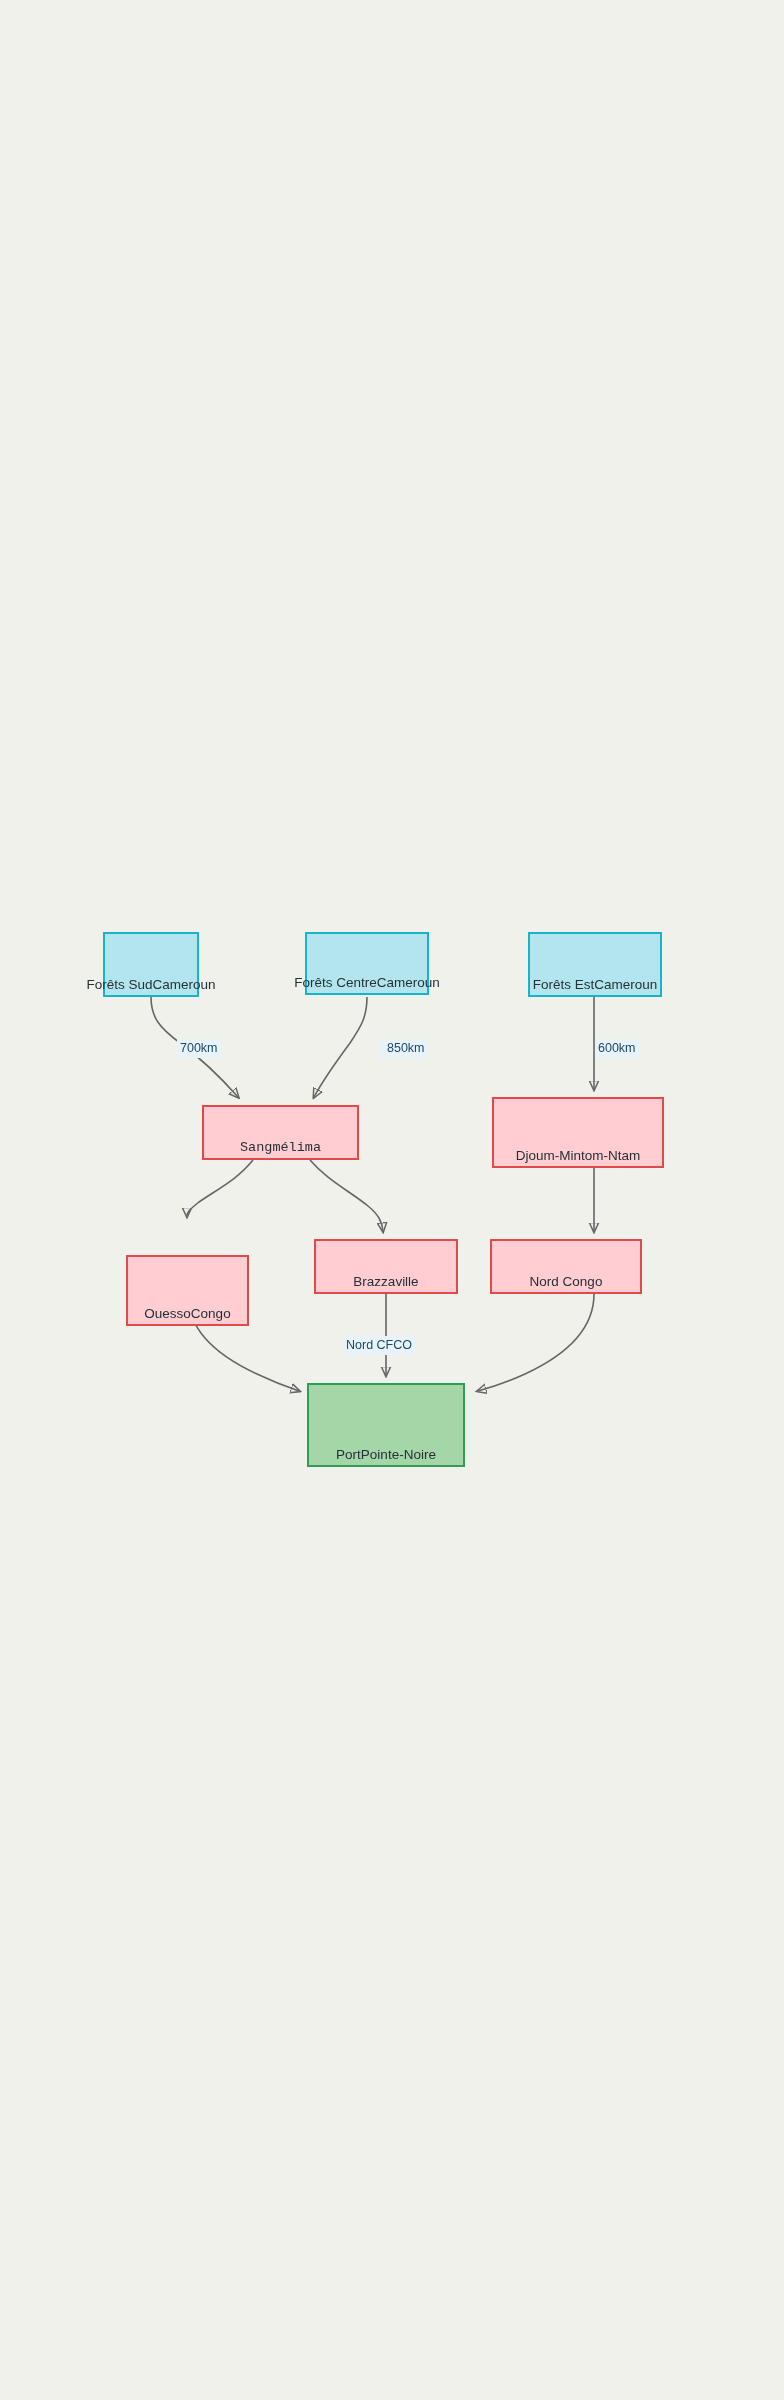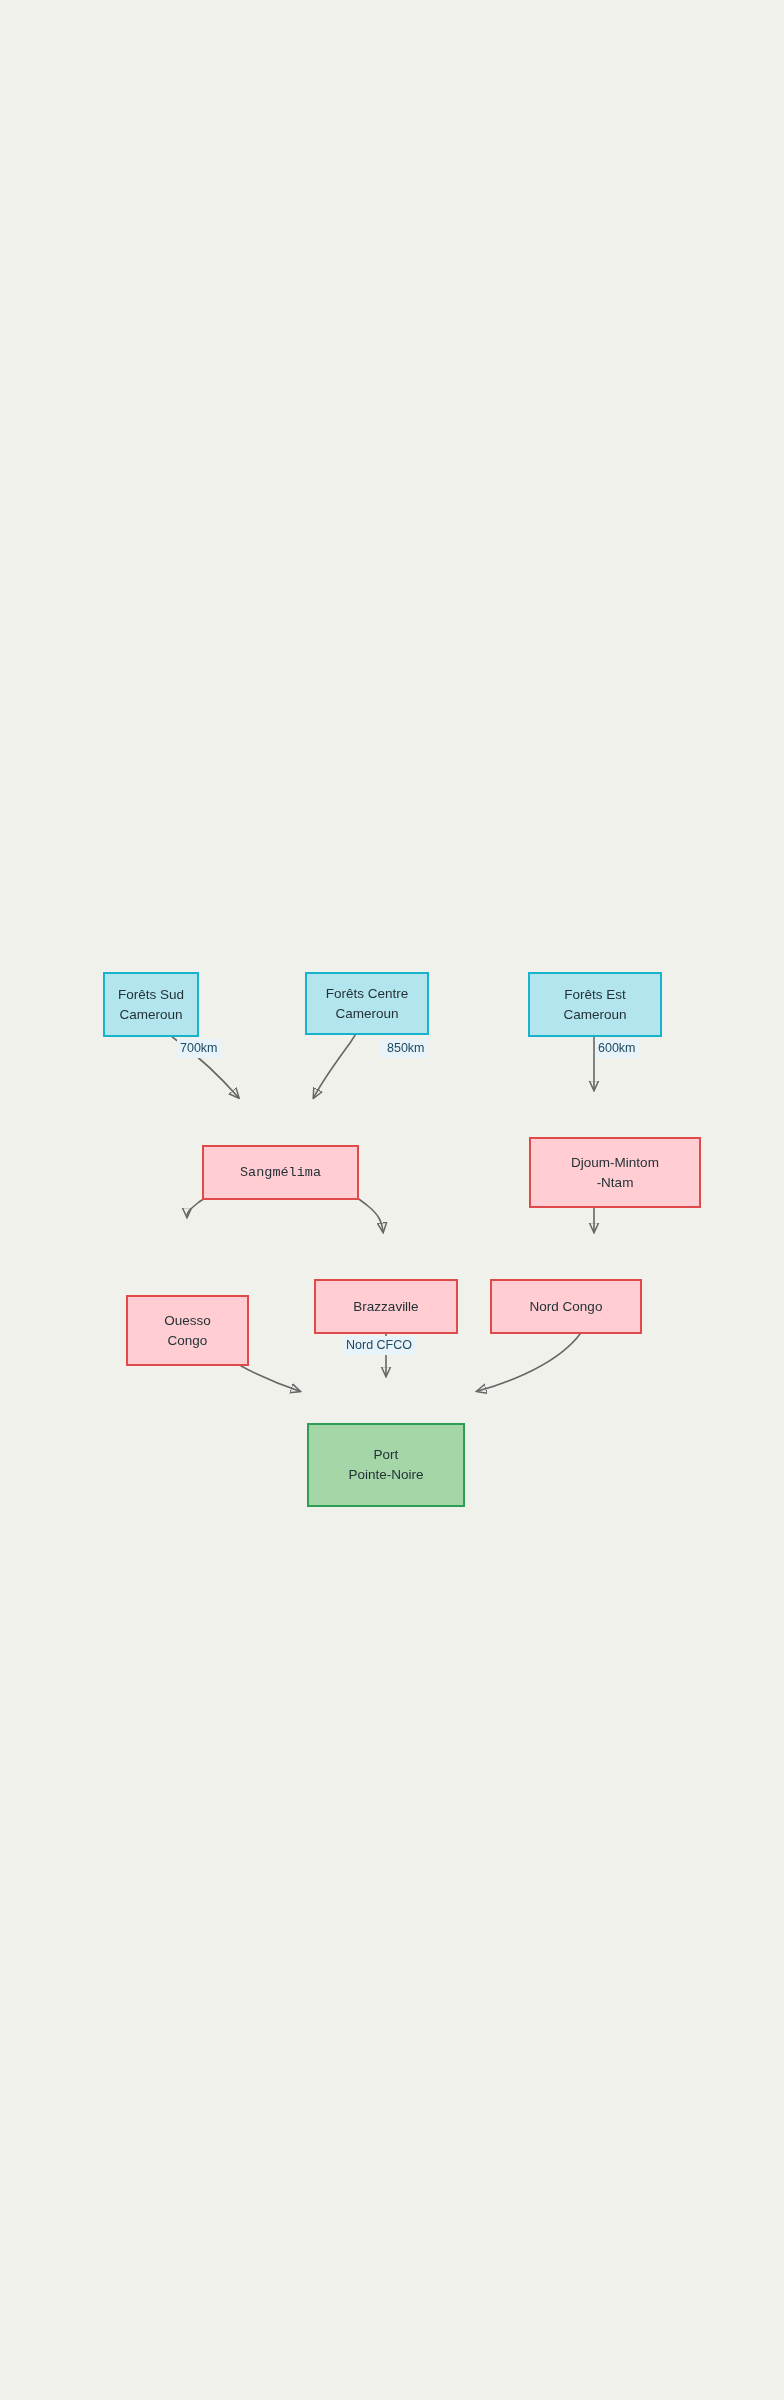--- a/index.html
+++ b/index.html
@@ -20,31 +20,30 @@
     position: absolute;
     left: 0;
     top: 0;
     width: 784px;
     height: 2400px;
   }
   .node {
     position: absolute;
     box-sizing: border-box;
     display: flex;
-    flex-direction: column;
-    align-items: center;
+    flex-direction: row;
+    align-items: flex-end;
     justify-content: center;
     text-align: center;
     line-height: 1.45;
     font-size: 13.5px;
     color: #243238;
     border-width: 2px;
     border-style: solid;
     z-index: 3;
-    margin-top: 40px;
   }
   .node .line { display: block; white-space: nowrap; }
   .node-source {
     background: #b3e5ef;
     border-color: #17b3cd;
   }
   .node-transit {
     background: #ffcdd2;
     border-color: #e04a4a;
   }
@@ -109,21 +108,21 @@
           <span class="line">Forêts Centre</span>
           <span class="line">Cameroun</span>
         </div>
         <div class="node node-source" style="left: 528px; top: 932px; width: 134px; height: 65px;">
           <span class="line">Forêts Est</span>
           <span class="line">Cameroun</span>
         </div>
         <div class="node node-transit" style="left: 202px; top: 1105px; width: 157px; height: 55px; font-family: Liberation Mono, monospace;">
           <span class="line">Sangmélima</span>
         </div>
-        <div class="node node-transit" style="left: 529px; top: 1097px; width: 172px; height: 71px;">
+        <div class="node node-transit" style="left: 492px; top: 1097px; width: 172px; height: 71px;">
           <span class="line">Djoum-Mintom</span>
           <span class="line">-Ntam</span>
         </div>
         <div class="node node-transit" style="left: 126px; top: 1255px; width: 123px; height: 71px;">
           <span class="line">Ouesso</span>
           <span class="line">Congo</span>
         </div>
         <div class="node node-transit" style="left: 314px; top: 1239px; width: 144px; height: 55px;">
           <span class="line">Brazzaville</span>
         </div>

